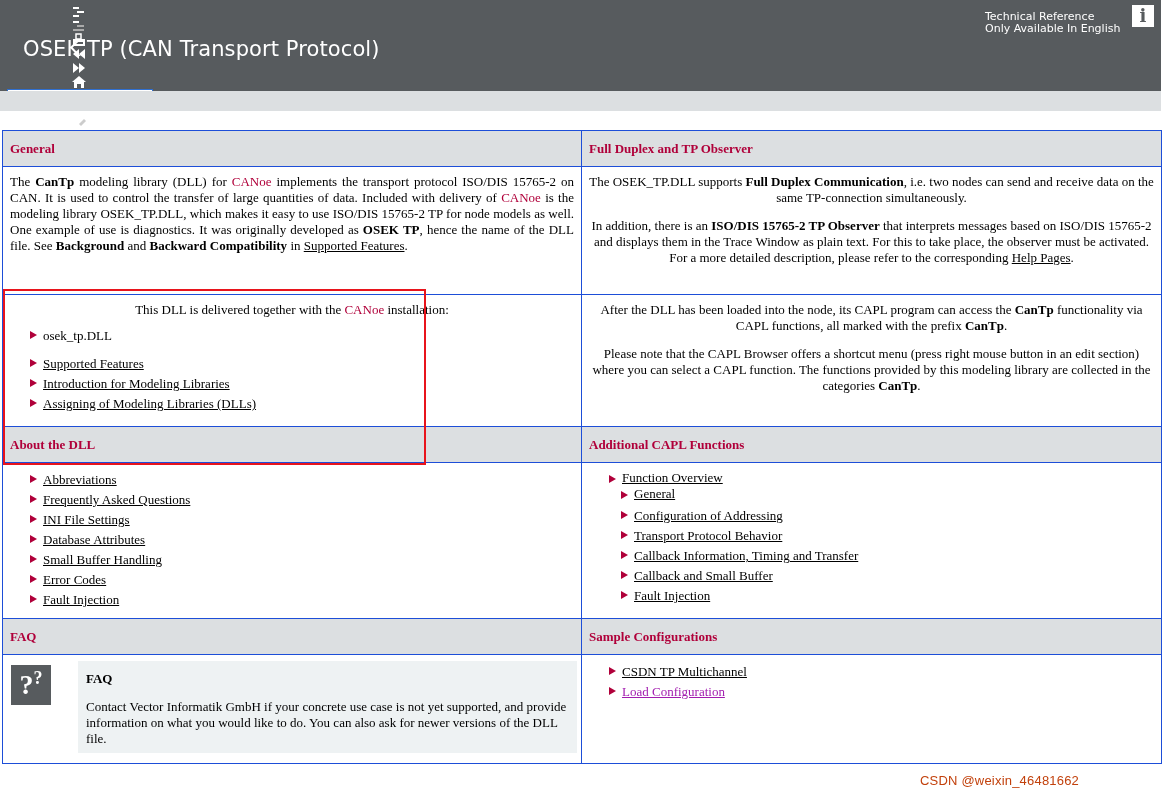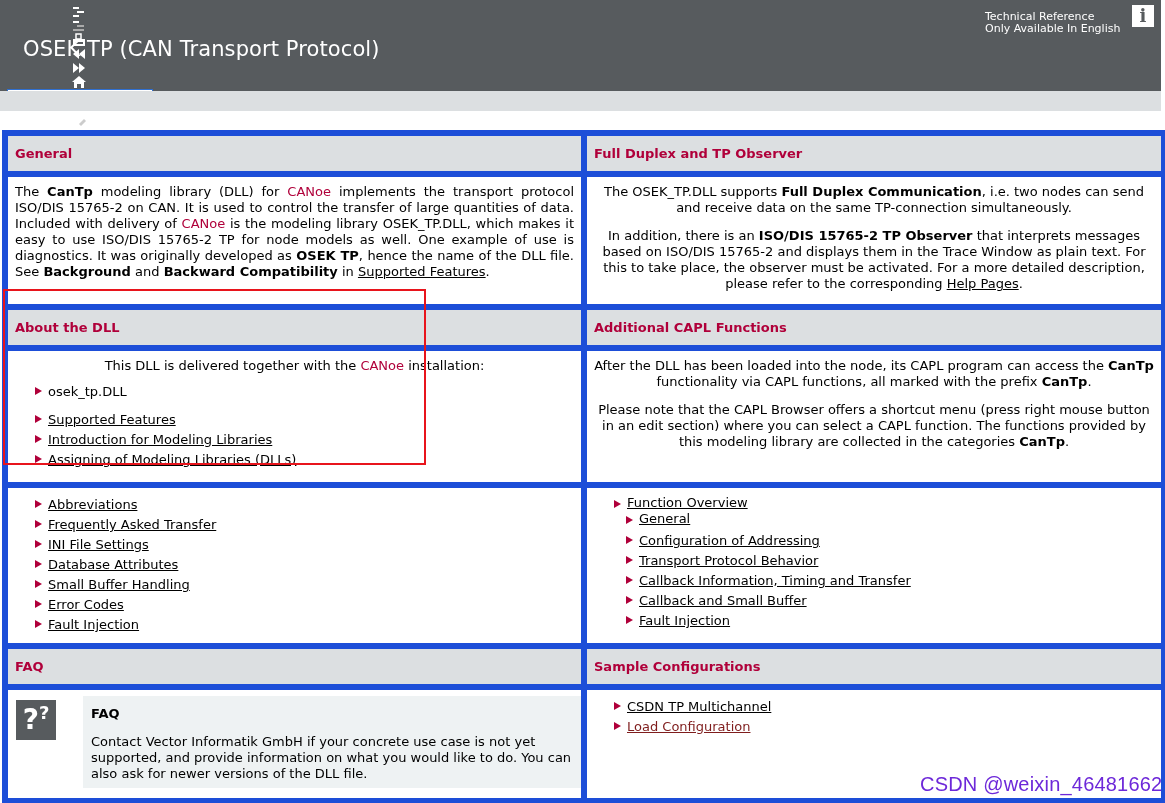--- a/index.html
+++ b/index.html
@@ -33,30 +33,30 @@
     position:absolute; left:1132px; top:5px; width:22px; height:22px; background:#fff;
     color:#575b5e; font-weight:bold; font-size:18px; line-height:22px; text-align:center;
     font-family:"DejaVu Serif", serif;
   }
   .graystrip { position:absolute; left:0; top:91px; width:1161px; height:20px; background:#dcdfe1; }
 
   table.grid {
     position:absolute; left:2px; top:130px; width:1159px;
     border-collapse:collapse; table-layout:fixed;
   }
-  table.grid td { border:6px solid #1d4ed8; vertical-align:top; padding:0; }
+  table.grid td { border:1px solid #1d4ed8; vertical-align:top; padding:0;font-family:Liberation Serif, serif; }
   td.hd {
     background:#dcdfe1; height:35px; vertical-align:middle !important;
     padding-left:7px !important; font-weight:bold; color:#b0003a; font-size:13px;
   }
   td.bd { padding:7px 7px 0 7px !important; line-height:16px; }
   .crimson { color:#b0003a; }
   b { font-weight:bold; }
   a.lnk { color:#000; text-decoration:underline; cursor:pointer; }
-  a.lnk.blue { color:#7f1d1d; }
+  a.lnk.blue { color:#a21caf; }
   p { margin:0 0 12px 0;text-align:center; }
   ul.tri { list-style:none; margin:0; padding:0 0 0 20px; }
   ul.tri li { position:relative; padding-left:13px; line-height:20px; }
   ul.tri li::before {
     content:""; position:absolute; left:0; top:5px;
     border-left:7px solid #b0003a; border-top:4px solid transparent; border-bottom:4px solid transparent;
   }
   ul.tri.sub { padding-left:32px; }
   ul.tri li.spaced { margin-bottom:8px; }
   .faq-wrap { display:flex; padding:6px 0 0 8px; }
@@ -65,21 +65,21 @@
     font-size:28px; line-height:40px; text-align:center; margin-right:27px; margin-top:4px; flex:none;
   }
   .faq-icon sup { font-size:18px; vertical-align:top; line-height:26px; }
   .faq-box { background:#eef2f3; padding:8px 8px 6px 8px; width:483px; line-height:16px; }
   .faq-box .faq-title { font-weight:bold; margin-bottom:12px; margin-top:2px; }
   .redbox {
     position:absolute; left:3px; top:289px; width:419px; height:172px;
     border:2px solid #e8141c; pointer-events:none;
   }
   .watermark {
-    position:absolute; left:920px; top:773px; font-size:20px; color:#6d28d9;
+    position:absolute; left:920px; top:773px; font-size:13px; color:#c2410c;
     font-family:"Liberation Sans", sans-serif; letter-spacing:0.2px;
   }
 </style>
 </head>
 <body>
 
 <div class="topbar">
   <div class="toolbar">
     <span class="tb-icon">
       <svg width="14" height="14" viewBox="0 0 14 14">
@@ -162,43 +162,43 @@
   <tr>
     <td class="bd" style="height:120px;">
       <div style="text-align:justify;"><span>The </span><b>CanTp</b><span> modeling library (DLL) for </span><span class="crimson">CANoe</span><span> implements the transport protocol ISO/DIS 15765-2 on CAN. It is used to control the transfer of large quantities of data. Included with delivery of </span><span class="crimson">CANoe</span><span> is the modeling library OSEK_TP.DLL, which makes it easy to use ISO/DIS 15765-2 TP for node models as well. One example of use is diagnostics. It was originally developed as </span><b>OSEK TP</b><span>, hence the name of the DLL file. See </span><b>Background</b><span> and </span><b>Backward Compatibility</b><span> in </span><a class="lnk">Supported Features</a><span>.</span></div>
     </td>
     <td class="bd">
       <p><span>The OSEK_TP.DLL supports </span><b>Full Duplex Communication</b><span>, i.e. two nodes can send and receive data on the same TP-connection simultaneously.</span></p>
       <p><span>In addition, there is an </span><b>ISO/DIS 15765-2 TP Observer</b><span> that interprets messages based on ISO/DIS 15765-2 and displays them in the Trace Window as plain text. For this to take place, the observer must be activated. For a more detailed description, please refer to the corresponding </span><a class="lnk">Help Pages</a><span>.</span></p>
     </td>
   </tr>
   <tr>
-    <td class="hd">About the DLL</td>
-    <td class="hd">Additional CAPL Functions</td>
-  </tr>
-  <tr>
     <td class="bd" style="height:124px;">
       <p style="margin-bottom:8px;"><span>This DLL is delivered together with the </span><span class="crimson">CANoe</span><span> installation:</span></p>
       <ul class="tri">
         <li class="spaced">osek_tp.DLL</li>
         <li><a class="lnk">Supported Features</a></li>
         <li><a class="lnk">Introduction for Modeling Libraries</a></li>
         <li><a class="lnk">Assigning of Modeling Libraries (DLLs)</a></li>
       </ul>
     </td>
     <td class="bd">
       <p><span>After the DLL has been loaded into the node, its CAPL program can access the </span><b>CanTp</b><span> functionality via CAPL functions, all marked with the prefix </span><b>CanTp</b><span>.</span></p>
       <p><span>Please note that the CAPL Browser offers a shortcut menu (press right mouse button in an edit section) where you can select a CAPL function. The functions provided by this modeling library are collected in the categories </span><b>CanTp</b><span>.</span></p>
     </td>
   </tr>
   <tr>
+    <td class="hd">About the DLL</td>
+    <td class="hd">Additional CAPL Functions</td>
+  </tr>
+  <tr>
     <td class="bd" style="height:148px;margin-left:12px;">
       <ul class="tri">
         <li><a class="lnk">Abbreviations</a></li>
-        <li><a class="lnk">Frequently Asked Transfer</a></li>
+        <li><a class="lnk">Frequently Asked Questions</a></li>
         <li><a class="lnk">INI File Settings</a></li>
         <li><a class="lnk">Database Attributes</a></li>
         <li><a class="lnk">Small Buffer Handling</a></li>
         <li><a class="lnk">Error Codes</a></li>
         <li><a class="lnk">Fault Injection</a></li>
       </ul>
     </td>
     <td class="bd">
       <ul class="tri">
         <li style="line-height:16px;"><a class="lnk">Function Overview</a></li>

